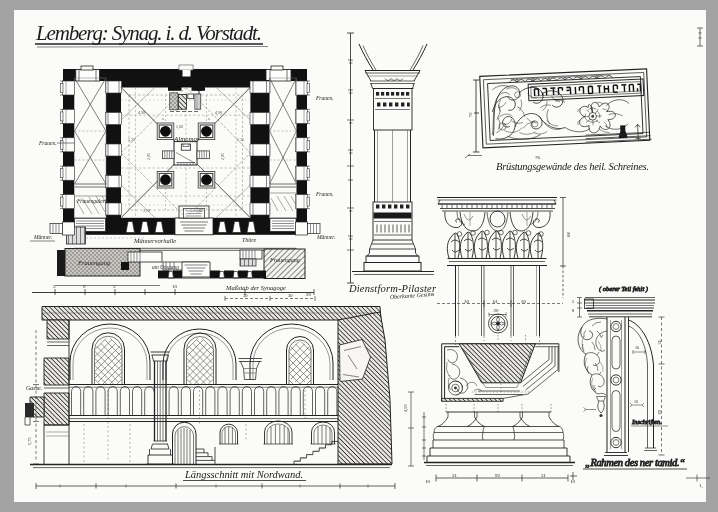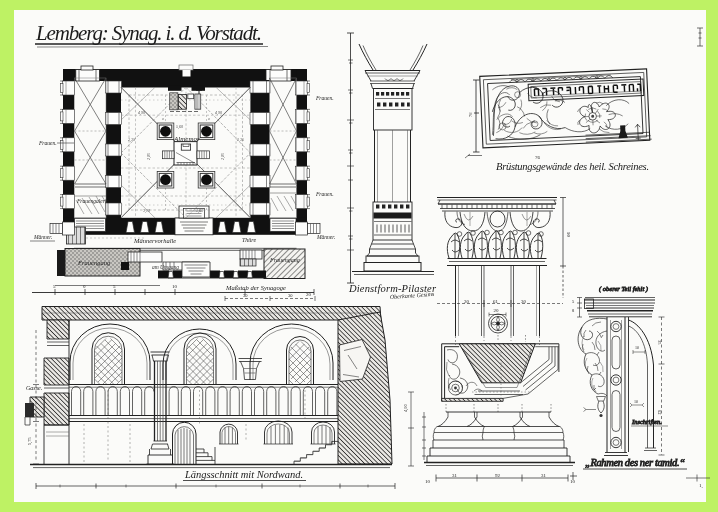--- a/index.html
+++ b/index.html
@@ -1,16 +1,16 @@
 <!DOCTYPE html>
 <html><head>
 <meta charset="utf-8">
 <style>
   html,body{margin:0;padding:0;background:#ffffff;}
-  .sheet{position:relative;width:718px;height:512px;background:#bef264;overflow:hidden;
+  .sheet{position:relative;width:718px;height:512px;background:#a3a3a3;overflow:hidden;
          font-family:"Liberation Serif", serif;}
   svg{position:absolute;left:0;top:0;}
   text{font-family:"Liberation Serif", serif;}
 </style>
 </head>
 <body>
 <div class="sheet">
 <svg width="718" height="512" viewBox="0 0 718 512">
 <defs>
 

